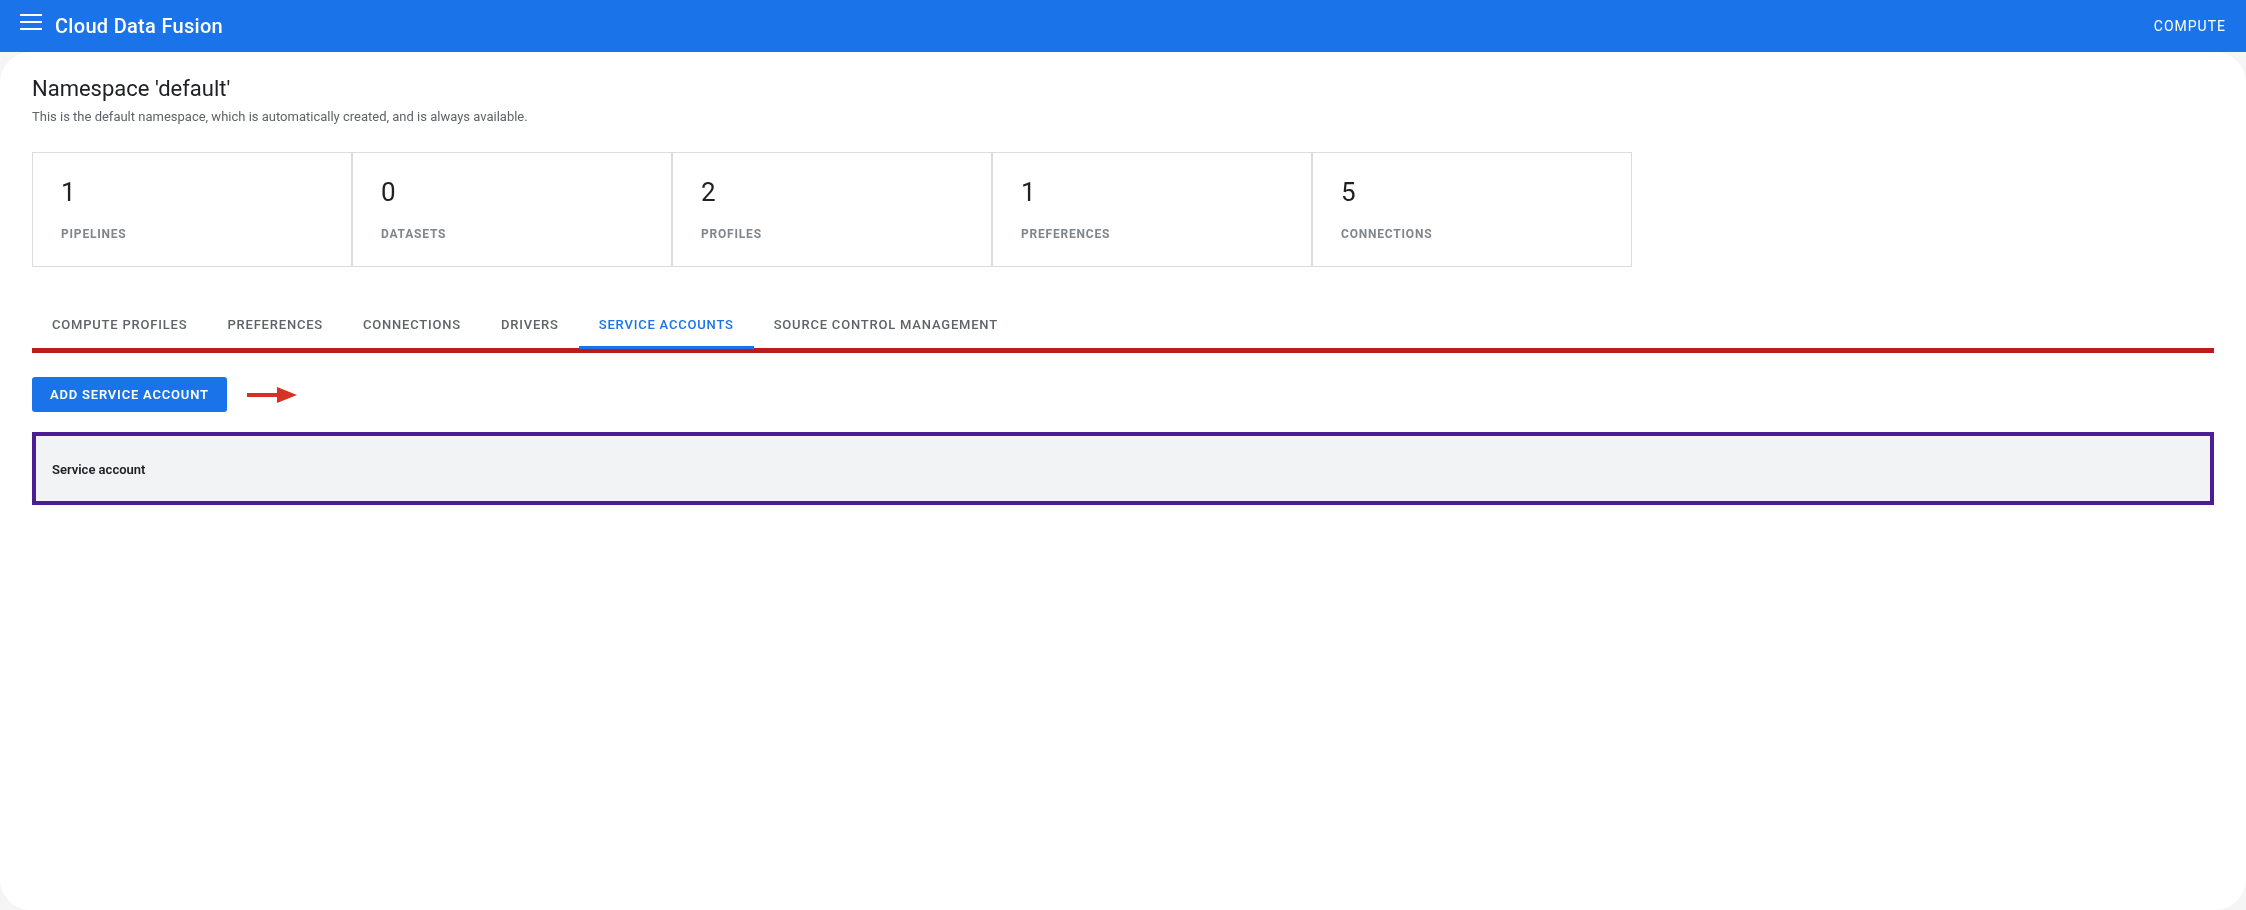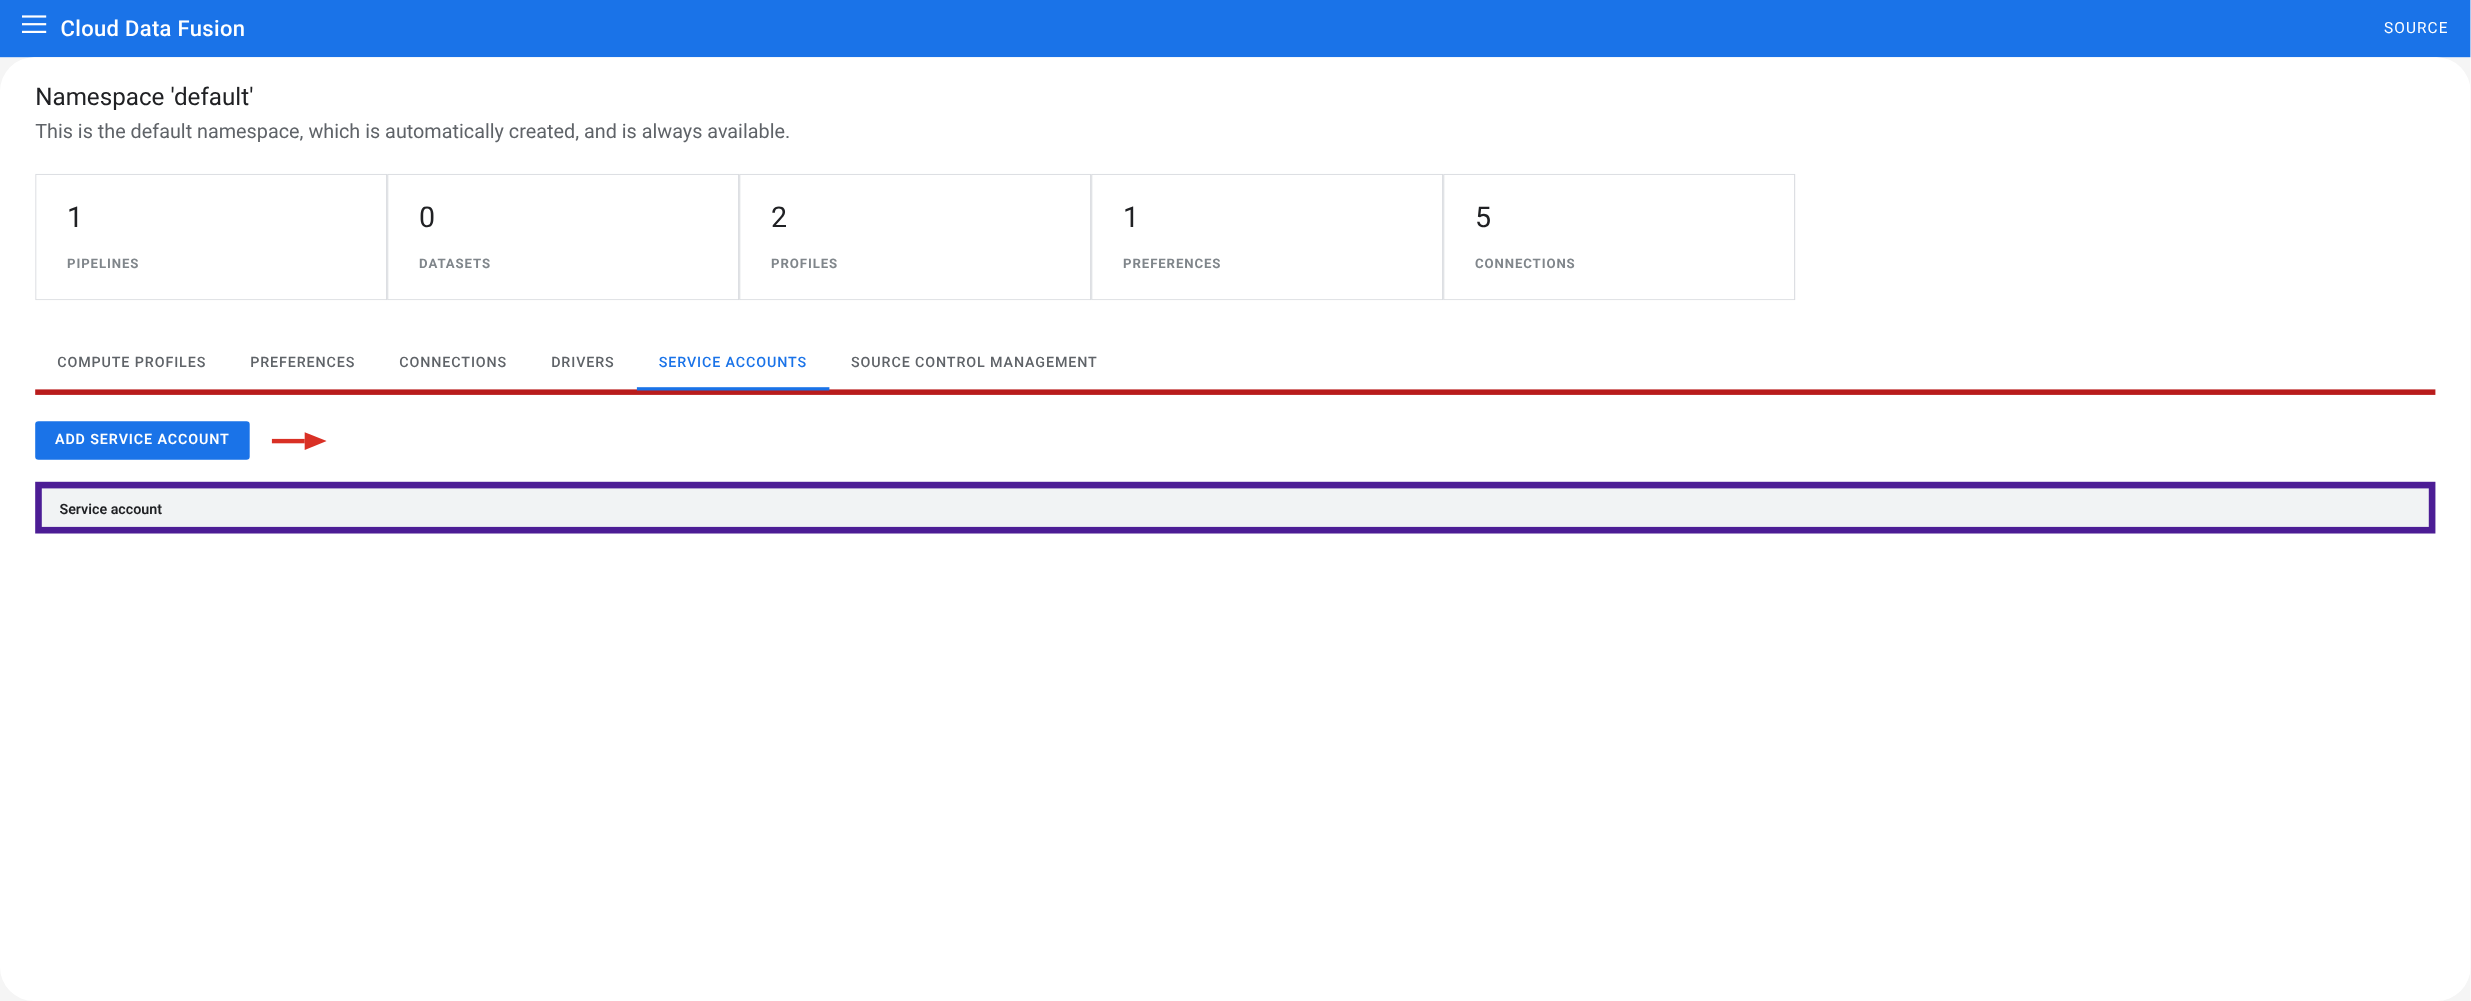--- a/index.html
+++ b/index.html
@@ -67,21 +67,21 @@
     }
 
     .page-title {
       font-size: 22px;
       font-weight: 400;
       color: #202124;
       margin-bottom: 8px;
     }
 
     .page-subtitle {
-      font-size: 18px;
+      font-size: 13px;
       color: #5f6368;
       margin-bottom: 28px;
     }
 
     
     .stats-row {
       display: flex;
       gap: 0;
       margin-bottom: 36px;
       overflow: hidden;
@@ -167,22 +167,22 @@
 
     
     .arrow-indicator {
       display: flex;
       align-items: center;
     }
 
     
     .table-header {
       background: #f1f3f4;
-      padding: 8px 16px;
-      border: 6px solid #4c1d95;
+      padding: 23px 16px;
+      border: 4px solid #4c1d95;
       border-radius: 0;
     }
 
     .table-header-label {
       font-size: 13px;
       font-weight: 600;
       color: #202124;
     }
   </style>
 </head>
@@ -190,21 +190,21 @@
 
 <nav class="top-nav">
   <div class="nav-left">
     <div class="hamburger-icon">
       <span></span>
       <span></span>
       <span></span>
     </div>
     <span class="app-title">Cloud Data Fusion</span>
   </div>
-  <div class="nav-right">SOURCE</div>
+  <div class="nav-right">COMPUTE</div>
 </nav>
 
 <div class="main-content">
 
   <h1 class="page-title">Namespace 'default'</h1>
   <p class="page-subtitle">This is the default namespace, which is automatically created, and is always available.</p>
 
   <div class="stats-row">
 
     <div class="stat-card">

